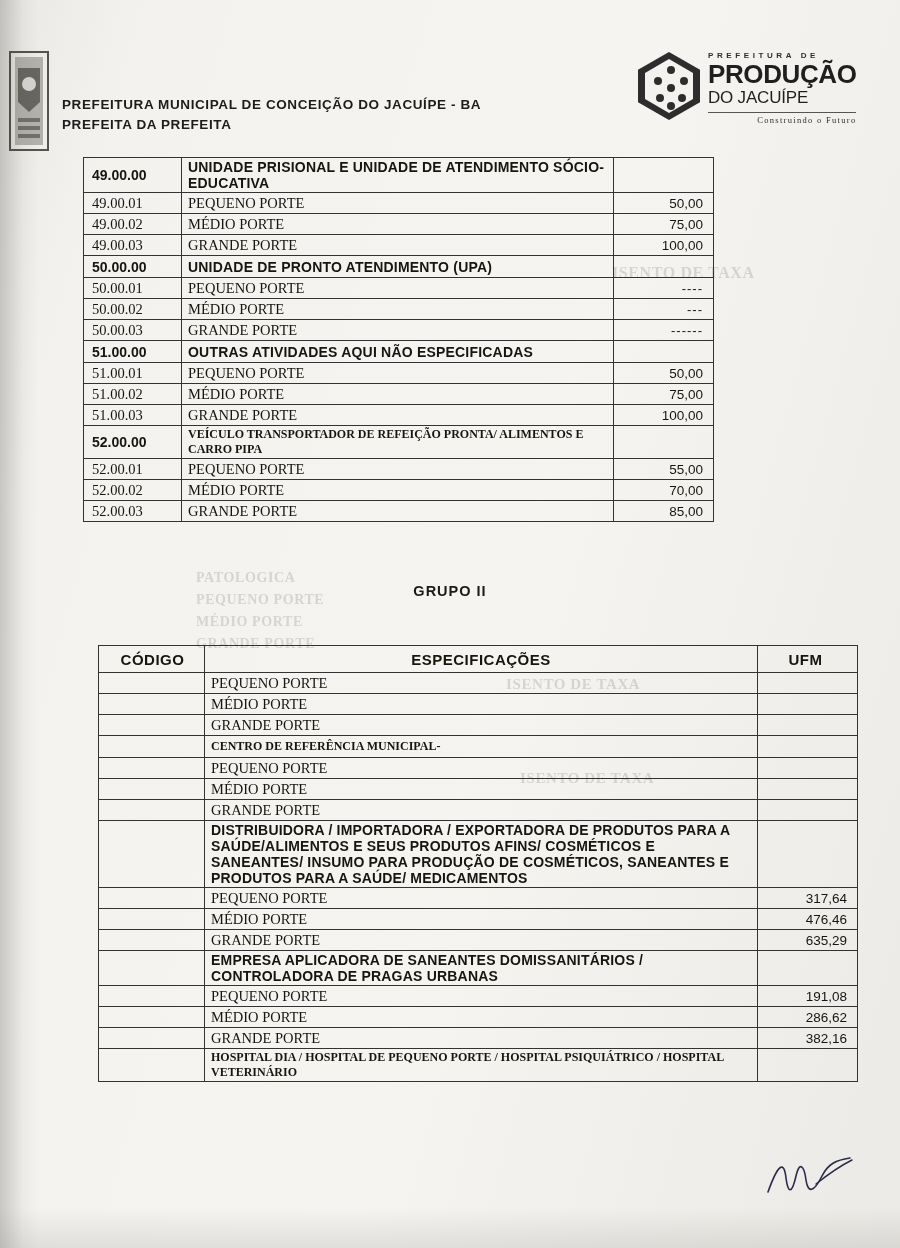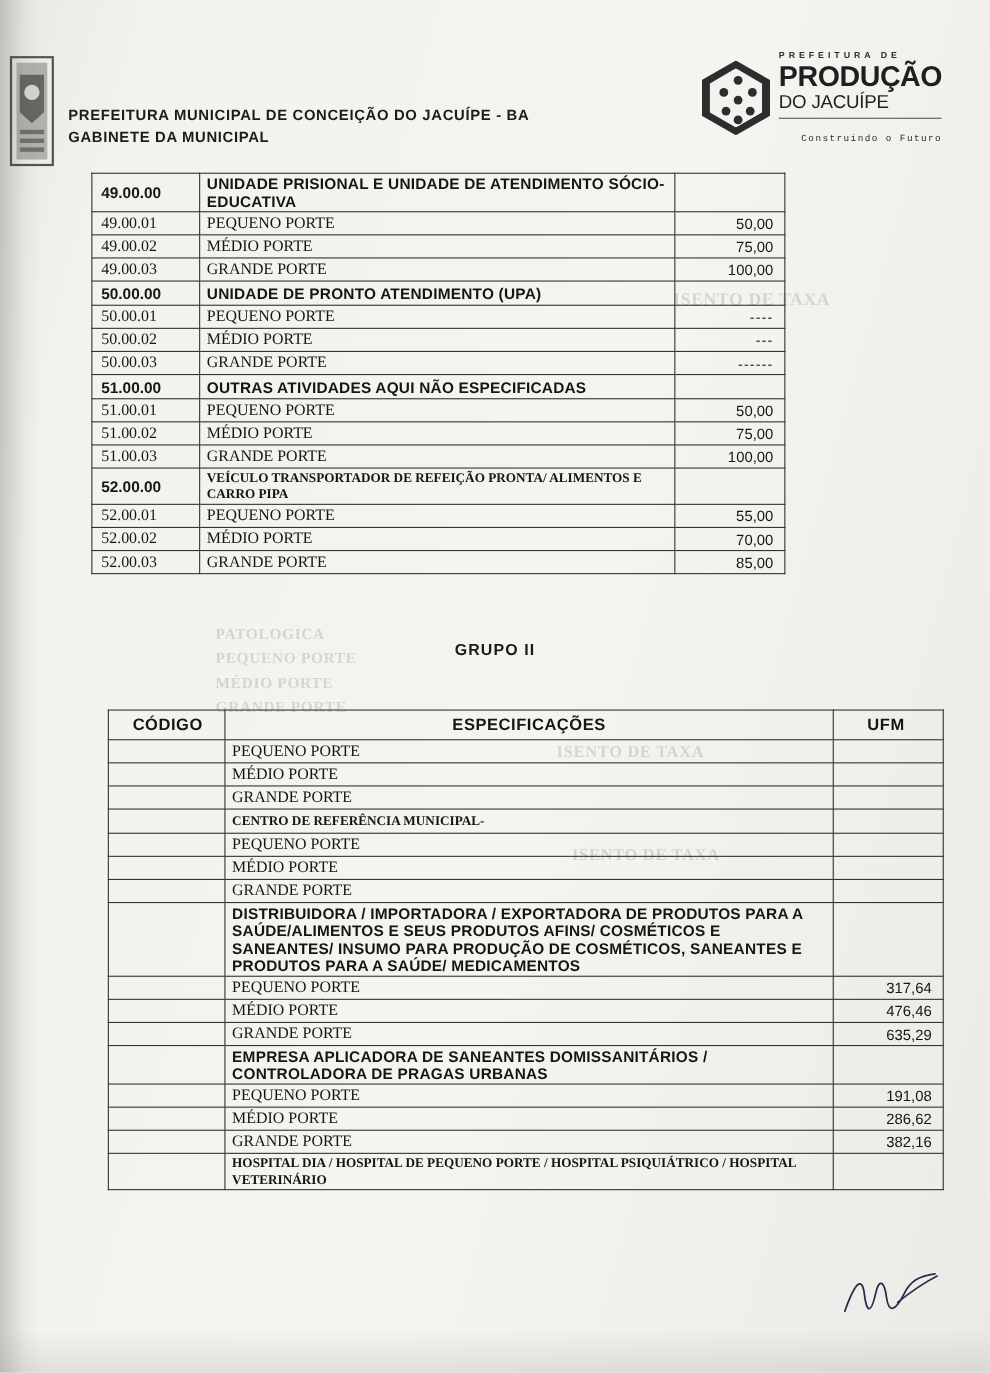--- a/index.html
+++ b/index.html
@@ -46,21 +46,20 @@
     font-size: 13.5px;
     letter-spacing: 0.6px;
     color: #1c1c1c;
     line-height: 20px;
   }
   .logo {
     position: absolute;
     right: 22px; top: 52px;
     width: 240px; height: 74px;
     display: flex;
-    align-items: center;
   }
   .logo-hex {
     width: 62px; height: 68px;
     background: #2d2d2d;
     clip-path: polygon(50% 0%, 100% 26%, 100% 74%, 50% 100%, 0% 74%, 0% 26%);
     position: relative;
     flex: none;
   }
   .logo-hex-inner {
     position: absolute;
@@ -87,23 +86,23 @@
     font-family: "Liberation Sans", sans-serif;
     font-size: 26px; font-weight: bold; letter-spacing: -0.4px; color: #1f1f1f;
     line-height: 25px;
   }
   .logo-sub {
     font-family: "Liberation Sans", sans-serif;
     font-size: 17px; font-weight: normal; letter-spacing: -0.2px; color: #1f1f1f;
     line-height: 22px;
   }
   .logo-tag {
-    font-family: Liberation Mono, monospace;
+    font-family: Liberation Serif, serif;
     font-size: 8.5px; letter-spacing: 1.3px; color: #2d2d2d;
-    border-top: 1px solid #555; margin-top: 3px; padding-top: 14px;
+    border-top: 1px solid #555; margin-top: 3px; padding-top: 3px;
     text-align: right;
   }
 
   
   table {
     border-collapse: collapse;
     position: absolute;
     background: transparent;
   }
   table td, table th {
@@ -217,21 +216,21 @@
     <rect x="9" y="9" width="28" height="88" fill="#6d6b62" opacity="0.55"></rect>
     <path d="M12 20 L34 20 L34 54 L23 64 L12 54 Z" fill="#3a3a33" opacity="0.8"></path>
     <circle cx="23" cy="36" r="7" fill="#efeeec" opacity="0.8"></circle>
     <rect x="12" y="70" width="22" height="4" fill="#3a3a33" opacity="0.7"></rect>
     <rect x="12" y="78" width="22" height="4" fill="#3a3a33" opacity="0.7"></rect>
     <rect x="12" y="86" width="22" height="4" fill="#3a3a33" opacity="0.7"></rect>
   </svg>
 
   <div class="header-text">
     <div>PREFEITURA MUNICIPAL DE CONCEIÇÃO DO JACUÍPE - BA</div>
-    <div>GABINETE DA MUNICIPAL</div>
+    <div>PREFEITA DA PREFEITA</div>
   </div>
 
   <div class="logo">
     <div class="logo-hex">
       <div class="logo-hex-inner"></div>
       <div class="logo-dots">
         <i style="left:19px; top:4px;"></i>
         <i style="left:6px; top:15px;"></i>
         <i style="left:32px; top:15px;"></i>
         <i style="left:19px; top:22px;"></i>

